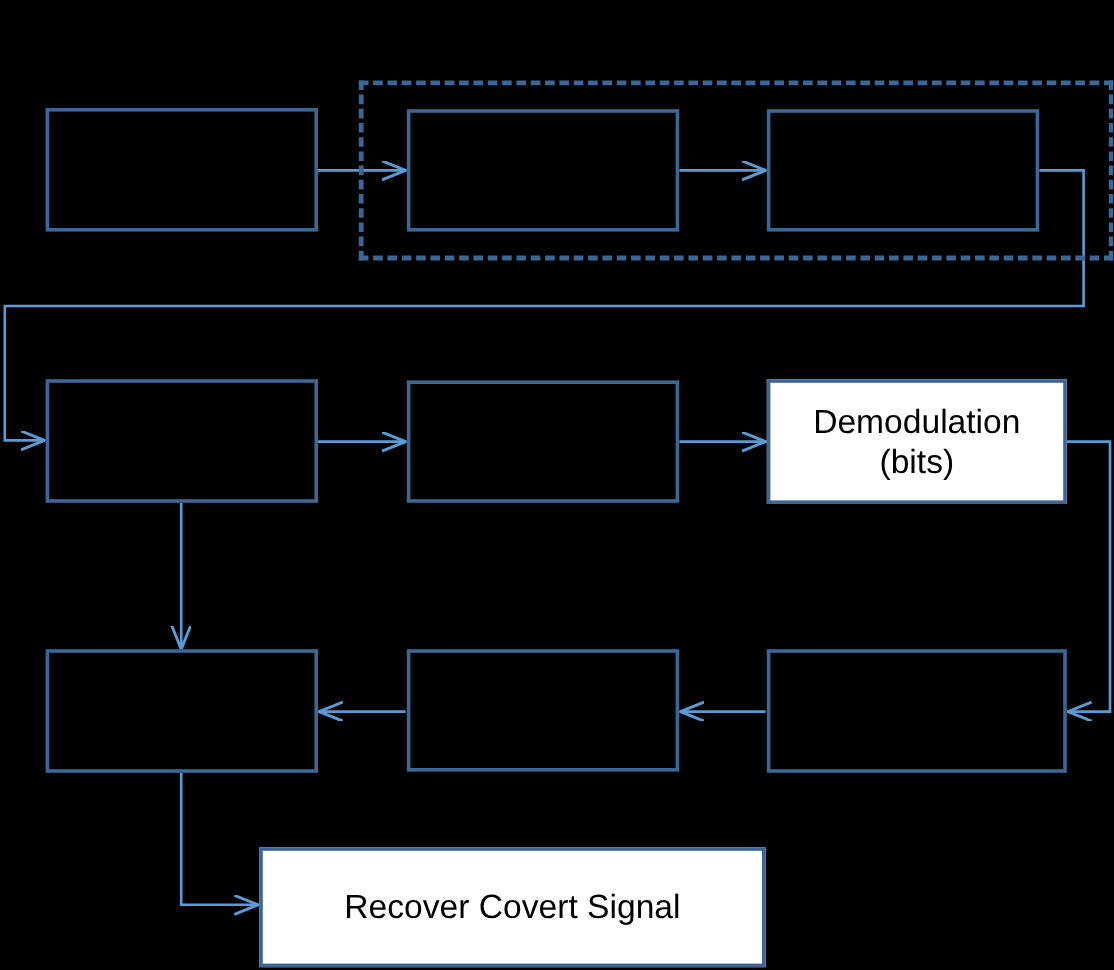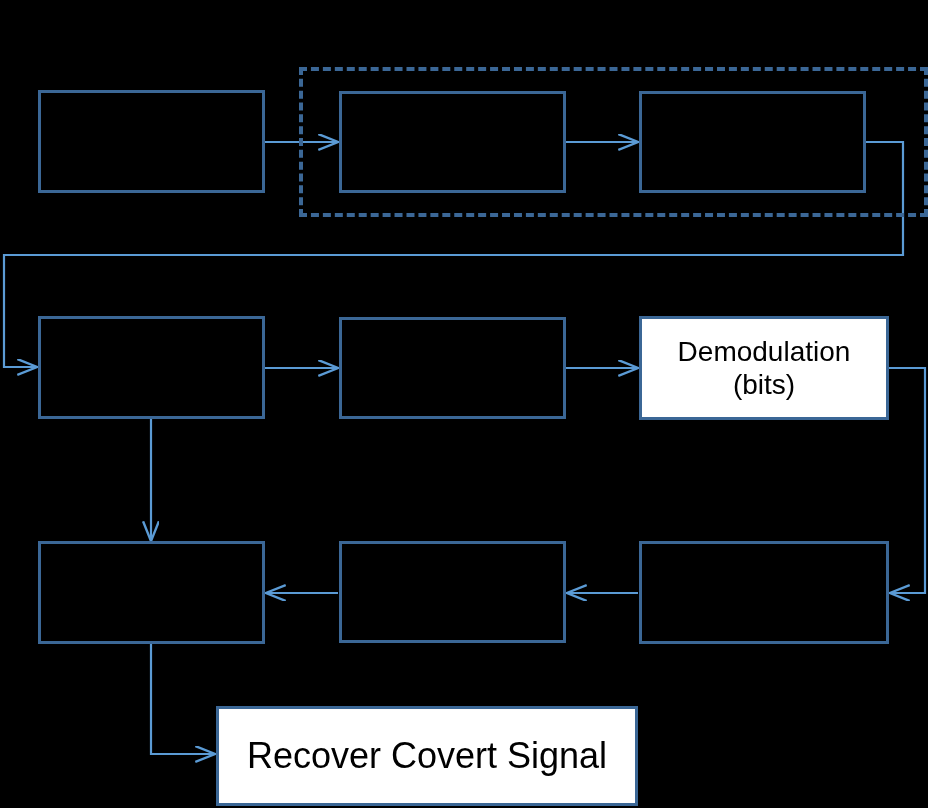--- a/index.html
+++ b/index.html
@@ -107,18 +107,18 @@
       </div>
       <div class="node-box empty" style="left: 38px; top: 541px; width: 227px; height: 103px; border-color: rgb(59, 103, 150); background: rgb(0, 0, 0); font-size: 26px;">
         <span class="node-label"></span>
       </div>
       <div class="node-box empty" style="left: 339px; top: 541px; width: 227px; height: 102px; border-color: rgb(59, 103, 150); background: rgb(0, 0, 0); font-size: 26px;">
         <span class="node-label"></span>
       </div>
       <div class="node-box empty" style="left: 639px; top: 541px; width: 250px; height: 103px; border-color: rgb(59, 103, 150); background: rgb(0, 0, 0); font-size: 26px;">
         <span class="node-label"></span>
       </div>
-      <div class="node-box filled" style="left: 216px; top: 706px; width: 422px; height: 100px; border-color: rgb(59, 103, 150); background: rgb(255, 255, 255); font-size: 36px;">
+      <div class="node-box filled" style="left: 216px; top: 706px; width: 422px; height: 100px; border-color: rgb(59, 103, 150); background: rgb(255, 255, 255); font-size: 28px;">
         <span class="node-label" style="color: rgb(0, 0, 0);">Recover Covert Signal</span>
       </div>
     </div>
 
 </div>
 
 </body></html>

